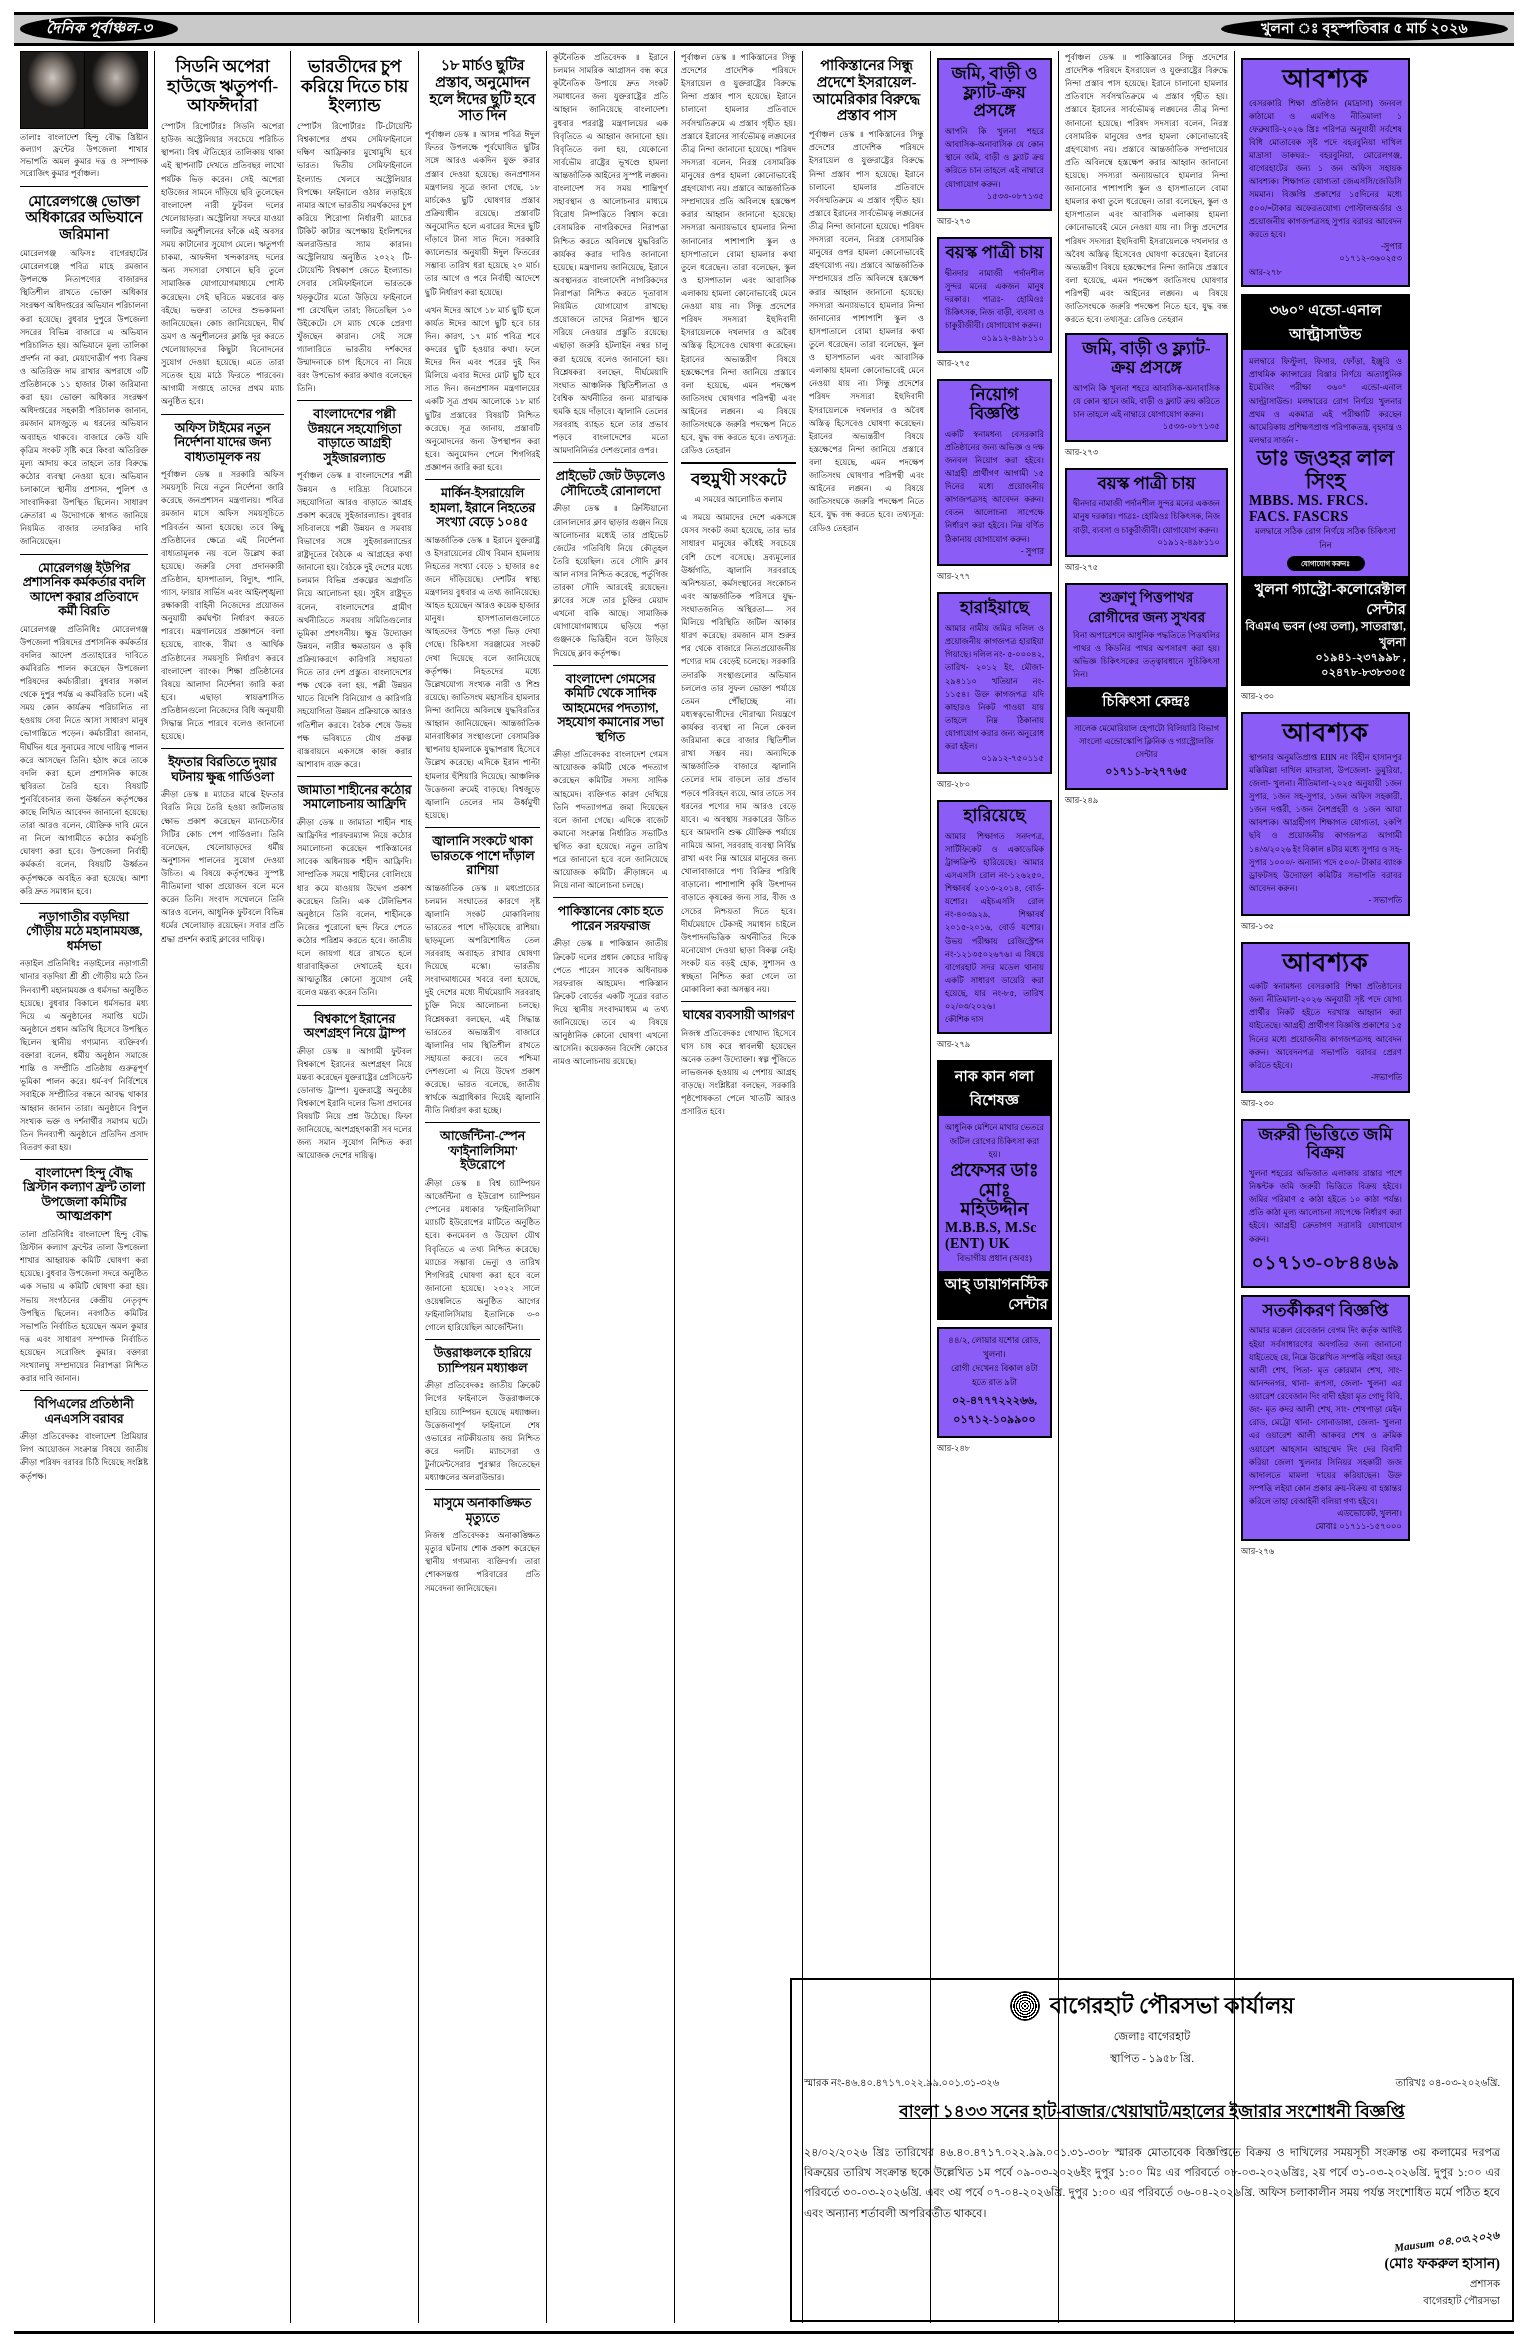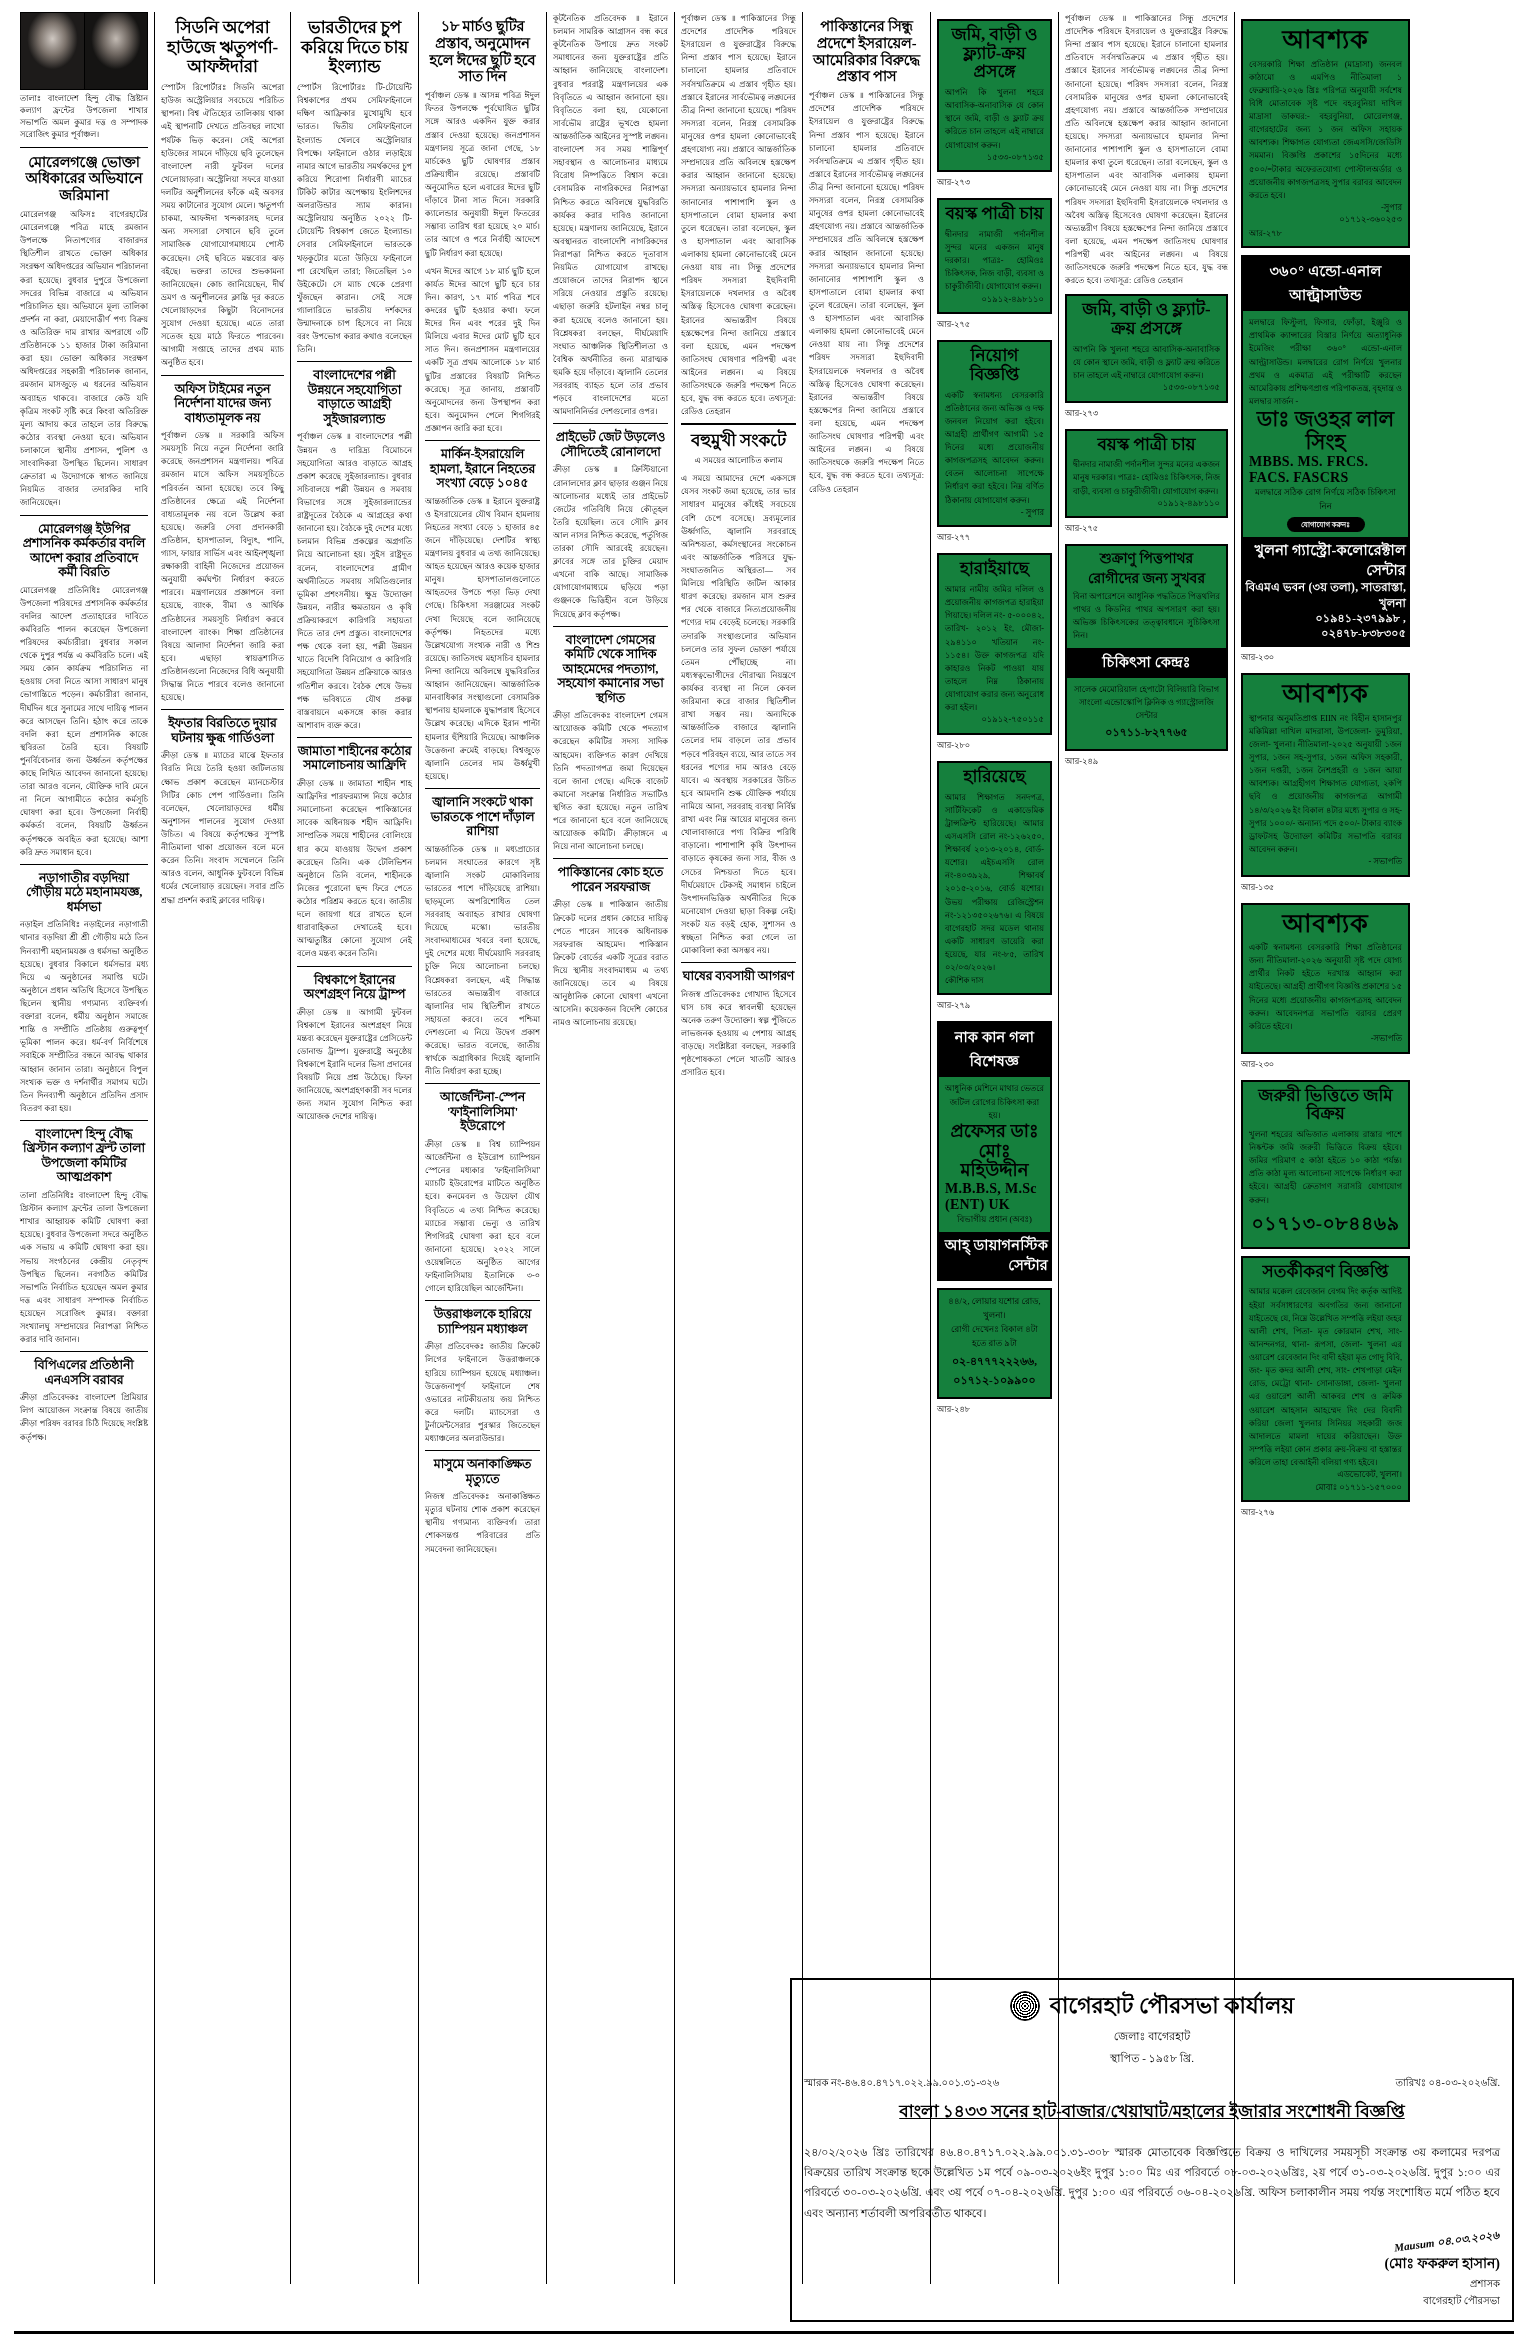--- a/index.html
+++ b/index.html
@@ -113,21 +113,21 @@
   .photo.twin > div { flex:1; }
   .photo.twin > div + div { border-left: 1px solid #000; }
   .ph-a { background: radial-gradient(ellipse 40% 40% at 50% 34%, #cfc8c2 0%, #7d746d 52%, #1d1b1a 100%); }
   .ph-b { background: radial-gradient(ellipse 40% 40% at 50% 34%, #c2bab3 0%, #6e6660 52%, #151413 100%); }
 
   
   .ad {
     border: 2px solid #000;
     padding: 5px 6px 6px;
     margin: 7px 0 4px;
-    background: #15803d;
+    background: #8b5cf6;
   }
   .ad-title {
     text-align: center;
     font-weight: bold;
     line-height: 1.1;
     margin-bottom: 4px;
   }
   .ad-title.big  { font-size: 25px; letter-spacing: 1px; }
   .ad-title.mid  { font-size: 17px; }
   .ad-title.small{ font-size: 14px; }
@@ -192,20 +192,24 @@
 
   .footer-rule { border-top: 3px solid #000; margin-top: 10px; }
 
   .center { text-align:center; }
 </style>
 </head>
 <body>
 
 <div class="page">
 
+  <div class="masthead">
+    <div class="mast-pill mast-left">দৈনিক পূর্বাঞ্চল-৩</div>
+    <div class="mast-pill mast-right">খুলনা ঃ বৃহস্পতিবার ৫ মার্চ ২০২৬</div>
+  </div>
 
   <div class="grid">
 
     <div class="col c1">
       <div class="photo twin">
         <div class="ph-a"></div>
           <div class="ph-b"></div>
       </div>
       <div class="body tight">তালাঃ বাংলাদেশ হিন্দু বৌদ্ধ খ্রিষ্টান কল্যাণ ফ্রন্টের উপজেলা শাখার সভাপতি অমল কুমার দত্ত ও সম্পাদক সরোজিৎ কুমার পূর্বাঞ্চল।</div>
       <div class="rule"></div>

